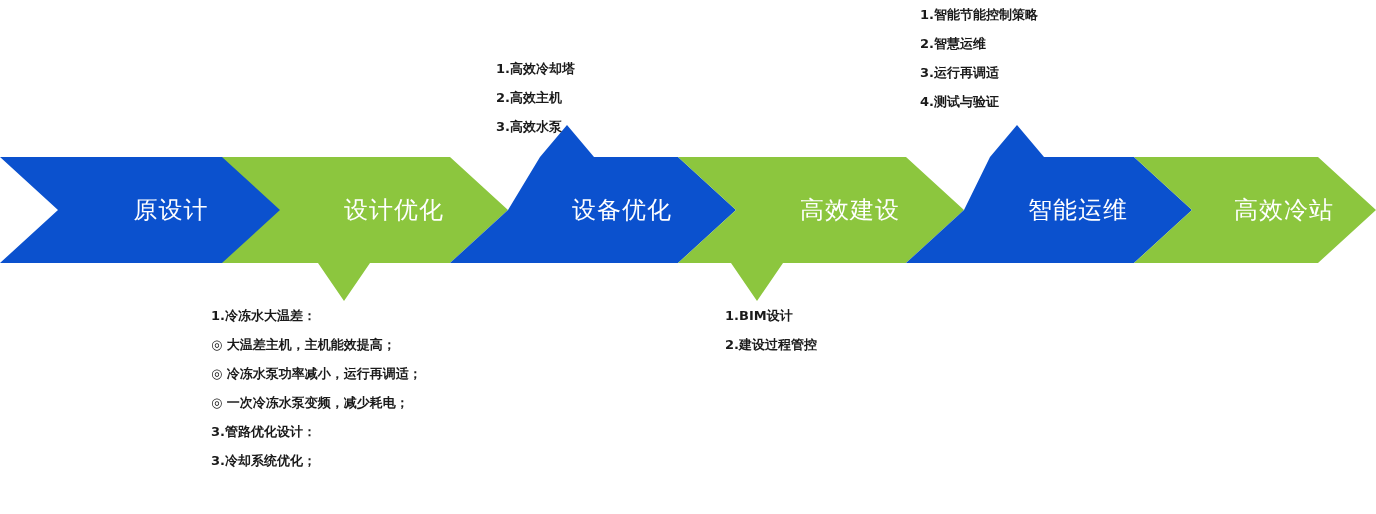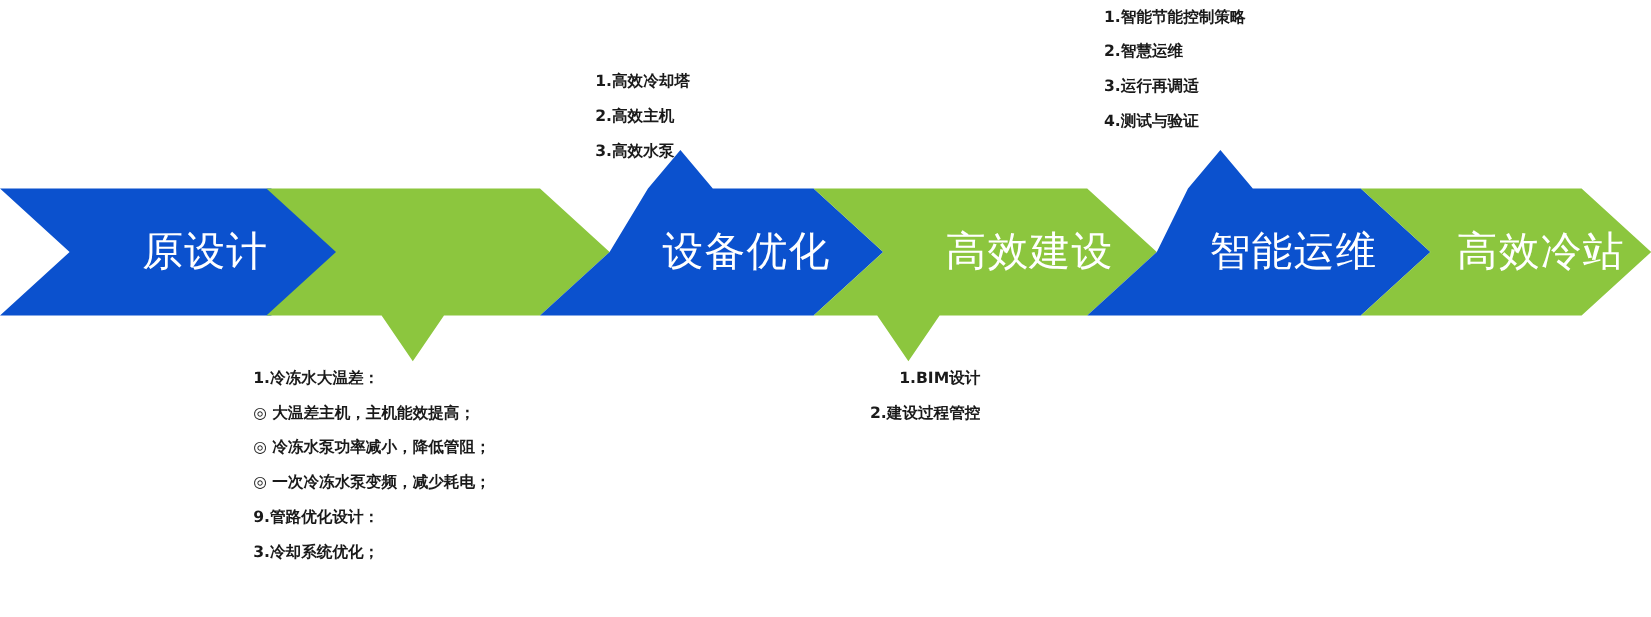--- a/index.html
+++ b/index.html
@@ -46,21 +46,21 @@
   }
 
   .chev-label {
     position: absolute;
     top: 157px;
     height: 106px;
     display: flex;
     align-items: center;
     justify-content: center;
     color: #ffffff;
-    font-size: 34px;
+    font-size: 24px;
     letter-spacing: 1px;
     white-space: nowrap;
     pointer-events: auto;
   }
 
   
   .callout {
     position: absolute;
     color: #1a1a1a;
     font-size: 13px;
@@ -86,36 +86,39 @@
     </div>
     <div class="chev-label" style="left:58px; width:226px;">
       <span>原设计</span>
     </div>
 
     <div class="chevron" style="left:222px; width:296px;">
       <svg width="296" height="150" viewBox="0 0 296 150">
         <path d="M0,0 L228,0 L286,53 L228,106 L148,106 L122,144 L96,106 L0,106 L58,53 Z" fill="#8CC63E"></path>
       </svg>
     </div>
+    <div class="chev-label" style="left:280px; width:228px;">
+      <span>设计优化</span>
+    </div>
 
     <div class="chevron" style="left:450px; top:125px; height:138px; width:296px;">
       <svg width="296" height="138" viewBox="0 0 296 138">
         <path d="M90,32 L117,0 L144,32 L228,32 L286,85 L228,138 L0,138 L58,85 Z" fill="#0B51CE"></path>
       </svg>
     </div>
     <div class="chev-label" style="left:508px; width:228px;font-family:Liberation Mono, monospace;">
       <span>设备优化</span>
     </div>
 
     <div class="chevron" style="left:678px; width:296px;">
       <svg width="296" height="150" viewBox="0 0 296 150">
         <path d="M0,0 L228,0 L286,53 L228,106 L105,106 L79,144 L53,106 L0,106 L58,53 Z" fill="#8CC63E"></path>
       </svg>
     </div>
-    <div class="chev-label" style="left:700px; width:228px;justify-content:flex-end;">
+    <div class="chev-label" style="left:736px; width:228px;">
       <span>高效建设</span>
     </div>
 
     <div class="chevron" style="left:906px; top:125px; height:138px; width:296px;">
       <svg width="296" height="138" viewBox="0 0 296 138">
         <path d="M84,32 L111,0 L138,32 L228,32 L286,85 L228,138 L0,138 L58,85 Z" fill="#0B51CE"></path>
       </svg>
     </div>
     <div class="chev-label" style="left:964px; width:228px;font-family:Liberation Mono, monospace;">
       <span>智能运维</span>
@@ -141,24 +144,24 @@
   <div class="callout" style="left:920px; top:0px;">
     <span class="line">1.智能节能控制策略</span>
     <span class="line">2.智慧运维</span>
     <span class="line">3.运行再调适</span>
     <span class="line">4.测试与验证</span>
   </div>
 
   <div class="callout" style="left:211px; top:301px;">
     <span class="line">1.冷冻水大温差：</span>
     <span class="line">◎ 大温差主机，主机能效提高；</span>
-    <span class="line">◎ 冷冻水泵功率减小，降低管阻；</span>
+    <span class="line">◎ 冷冻水泵功率减小，运行再调适；</span>
     <span class="line">◎ 一次冷冻水泵变频，减少耗电；</span>
-    <span class="line">9.管路优化设计：</span>
+    <span class="line">3.管路优化设计：</span>
     <span class="line">3.冷却系统优化；</span>
   </div>
 
-  <div class="callout" style="left:725px; top:301px;text-align:right;">
+  <div class="callout" style="left:725px; top:301px;">
     <span class="line">1.BIM设计</span>
     <span class="line">2.建设过程管控</span>
   </div>
 
 </div>
 
 </body></html>

